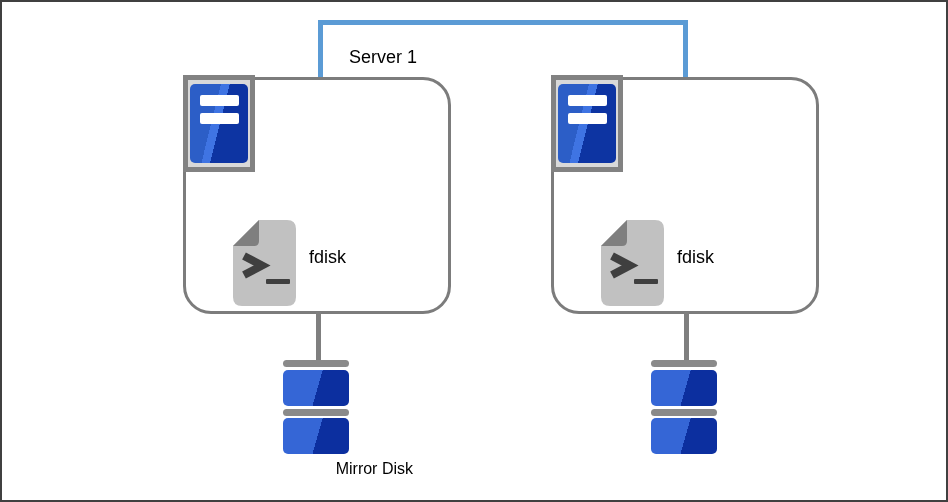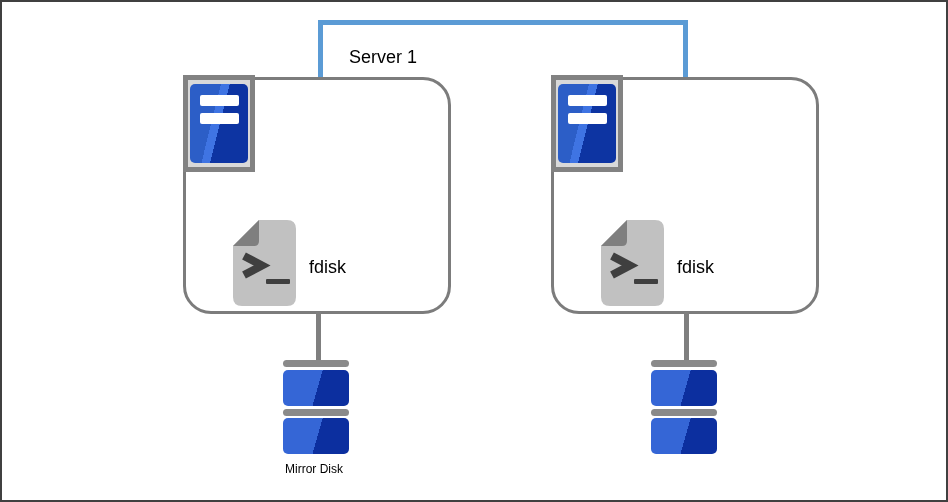--- a/index.html
+++ b/index.html
@@ -44,43 +44,43 @@
     position:absolute; left:10px; width:39px; height:11px;
     background:#ffffff; border-radius:2px;
   }
   .slot1 { top:11px; }
   .slot2 { top:29px; }
 
   
   .doc-icon { position:absolute; left:50px; top:218px; width:63px; height:86px; }
 
   .proc-label {
-    position:absolute; left:126px; top:254px; font-size:18px; line-height:22px;
+    position:absolute; left:126px; top:244px; font-size:18px; line-height:22px;
   }
 
   
   .drop-line {
     position:absolute; left:133px; top:310px; width:5px; height:50px;
     background:#7f7f7f;
   }
 
   
   .disk { position:absolute; left:100px; top:358px; width:66px; }
   .disk-cap, .disk-sep { height:7px; background:#8a8a8a; border-radius:3.5px; }
   .disk-cap { margin-bottom:3px; }
   .disk-sep { margin-bottom:2px; }
   .disk-platter {
     height:36px; border-radius:5px;
     background:linear-gradient(106deg, #3566d6 0%, #3566d6 52%, #0c2f9f 52%, #0c2f9f 100%);
   }
   .p1 { margin-bottom:3px; }
 
   .disk-label {
-    position:absolute; left:48px; top:456px; width:166px;
-    text-align:center; font-size:12px; line-height:22px;
+    position:absolute; left:64px; top:456px; width:166px;
+    text-align:right; font-size:16px; line-height:22px;
   }
 </style>
 </head>
 <body>
 
 <div class="canvas">
 
   <div class="bridge"></div>
 
   <div class="server-group g1">

